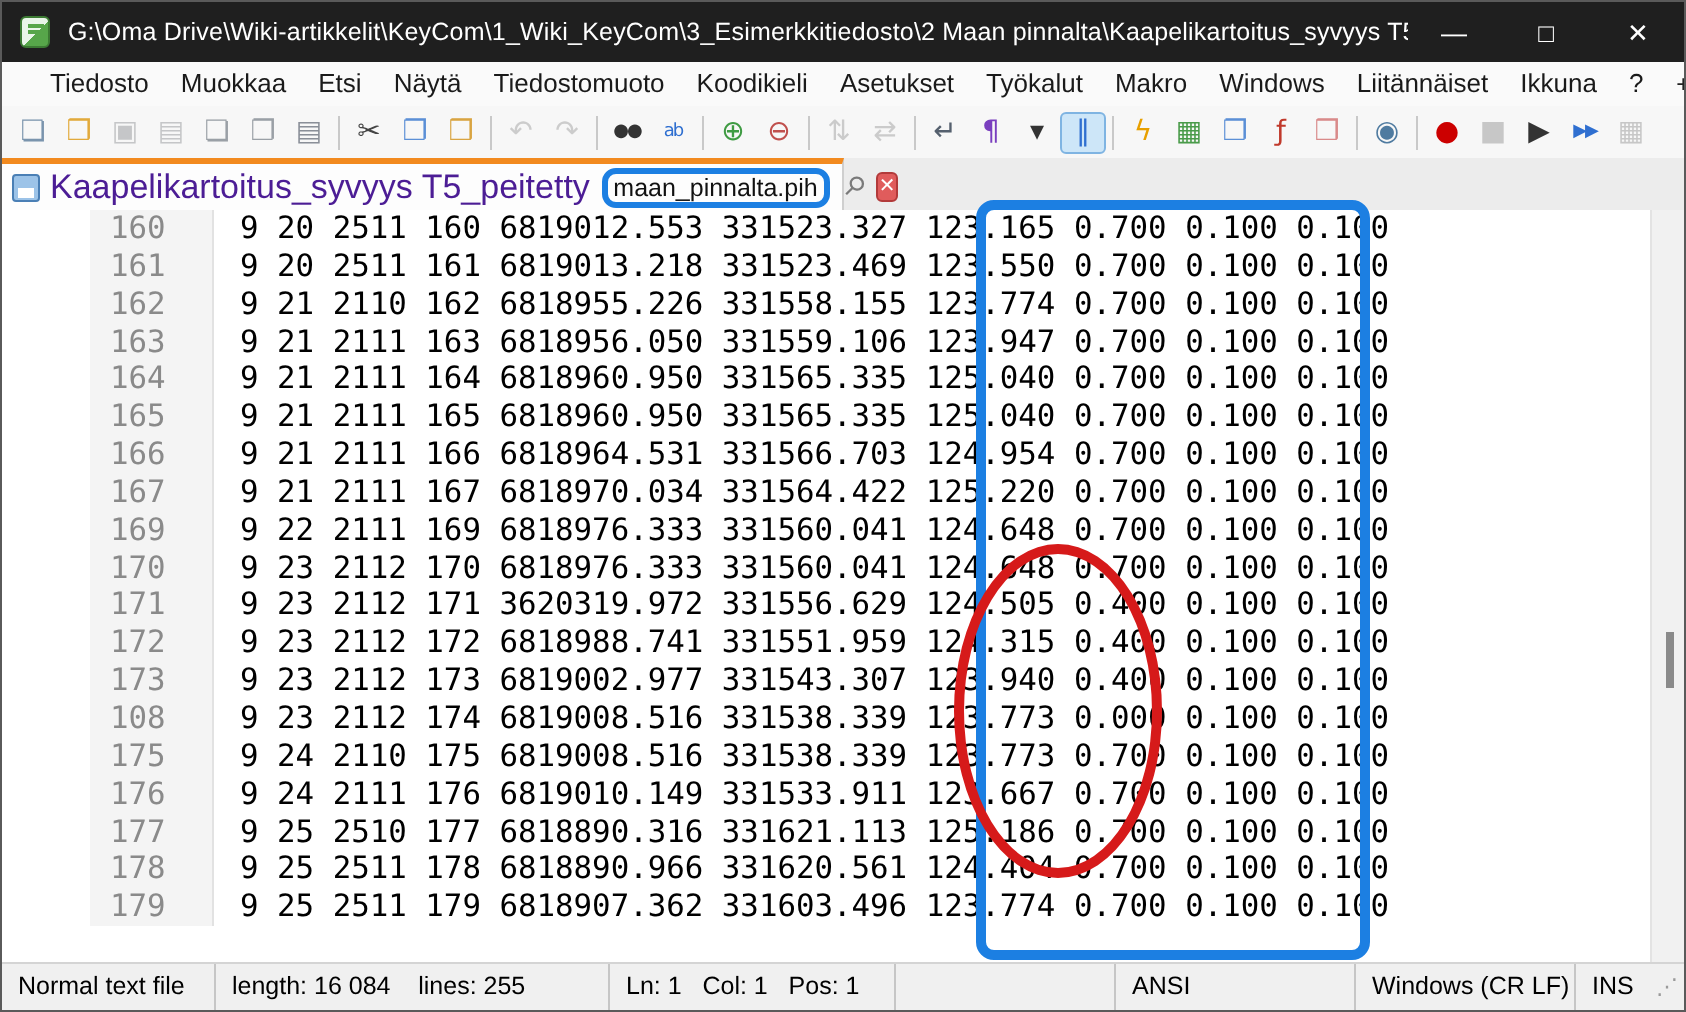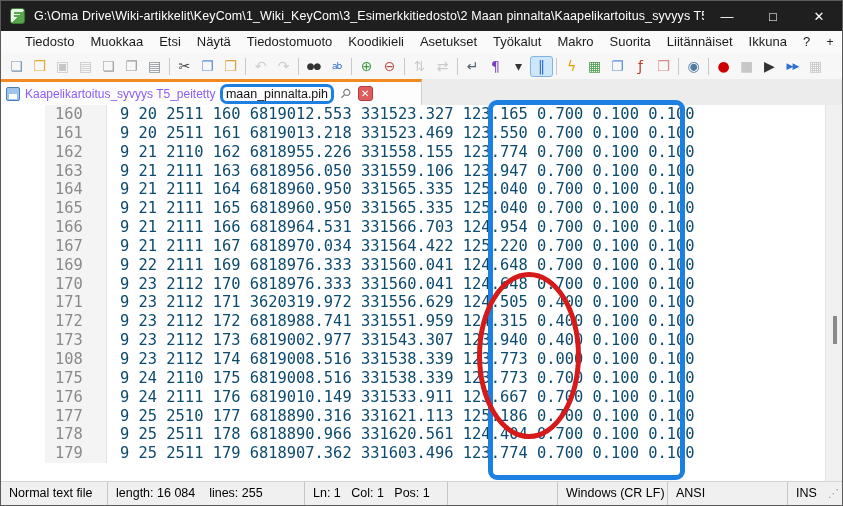--- a/index.html
+++ b/index.html
@@ -26,31 +26,31 @@
   .tbi.dis { opacity:.55; filter:grayscale(60%); }
   .tbi.act { background:#cde6f8; border-color:#7fb4e2; }
   .tbi.sm { font-size:9px; letter-spacing:-1px; }
   .tsep { width:1px; height:17px; background:#c9c9c9; margin:0 3px; }
 
   
   .tabbar { height:26px; background:#ececec; display:flex; align-items:flex-end; flex:0 0 auto; }
   .tab { width:421px; height:26px; background:#fdfdfd; border-top:3px solid #f28a1f; border-right:1px solid #cfcfcf; display:flex; align-items:center; padding:0 4px 0 5px; }
   .tab-file-icon { width:14px; height:14px; background:#9cc3e8; border:1px solid #4a7fb5; border-radius:2px; position:relative; margin-right:5px; flex:0 0 auto; }
   .tab-file-icon::after { content:""; position:absolute; left:2px; bottom:1px; width:8px; height:5px; background:#ffffff; }
-  .tab-label { font-size:12px; color:#8b5cf6; white-space:pre; }
+  .tab-label { font-size:17px; color:#4c1d95; white-space:pre; }
   .tab-label-hl { font-size:12.5px; color:#111; white-space:pre; border:3px solid #1c7fe2; border-radius:7px; padding:0 3px; margin-left:1px; }
   .pin-icon { margin-left:7px; color:#7a7a7a; font-size:13px; transform:rotate(45deg); font-family:"DejaVu Sans", sans-serif; }
   .tab-close { margin-left:7px; width:15px; height:15px; background:#e05c5c; border:1px solid #b23a3a; border-radius:3px; color:#fff; font-size:10px; line-height:13px; text-align:center; }
 
   
   .editor { position:relative; flex:1 1 auto; background:#ffffff; overflow:hidden; display:flex; }
   .rows { flex:1 1 auto; }
   .row { height:18.85px; display:flex; font-family:"DejaVu Sans Mono", monospace; font-size:15.4px; line-height:18.85px; white-space:pre;padding-left:44px; }
   .ln { width:62px; flex:0 0 auto; background:#f4f4f4; color:#8a8a8a; padding-left:10px; border-right:1px solid #e2e2e2; }
-  .txt { padding-left:13px; color:#0c4a6e; }
+  .txt { padding-left:13px; color:#000000; }
   .vscroll { position:absolute; right:0; top:0; bottom:0; width:17px; background:#f1f1f1; border-left:1px solid #e3e3e3; }
   .vthumb { position:absolute; left:7px; width:4px; height:28px; top:211px; background:#8a8a8a; }
 
   
   .statusbar { height:24px; background:#f0f0f0; border-top:1px solid #d4d4d4; display:flex; align-items:center; font-size:12.5px; color:#000; flex:0 0 auto; }
   .sb { height:24px; line-height:23px; padding:0 8px; white-space:pre; overflow:hidden; border-right:1px solid #c6c6c6; }
   .sb1 { width:107px; flex:0 0 auto; }
   .sb2 { width:197px; flex:0 0 auto; }
   .sb3 { width:143px; flex:0 0 auto; }
   .sb4 { flex:1 1 auto; border-right:1px solid #c6c6c6; height:24px; }
@@ -82,21 +82,21 @@
 
     <span class="menu-item">Tiedosto</span>
       <span class="menu-item">Muokkaa</span>
       <span class="menu-item">Etsi</span>
       <span class="menu-item">Näytä</span>
       <span class="menu-item">Tiedostomuoto</span>
       <span class="menu-item">Koodikieli</span>
       <span class="menu-item">Asetukset</span>
       <span class="menu-item">Työkalut</span>
       <span class="menu-item">Makro</span>
-      <span class="menu-item">Suorita</span>
+      <span class="menu-item">Windows</span>
       <span class="menu-item">Liitännäiset</span>
       <span class="menu-item">Ikkuna</span>
       <span class="menu-item">?</span>
       <span class="menu-right">
         <span class="menu-ctl">+</span>
         <span class="menu-ctl">▼</span>
       </span>
   </div>
 
   <div class="toolbar">
@@ -179,22 +179,22 @@
     <div class="vscroll">
       <div class="vthumb"></div>
     </div>
   </div>
 
   <div class="statusbar">
     <span class="sb sb1">Normal text file</span>
     <span class="sb sb2">length: 16 084    lines: 255</span>
     <span class="sb sb3">Ln: 1   Col: 1   Pos: 1</span>
     <span class="sb4"></span>
+    <span class="sb sb6">ANSI</span>
     <span class="sb sb5">Windows (CR LF)</span>
-    <span class="sb sb6">ANSI</span>
     <span class="sb sb7">INS</span>
     <span class="grip">⋰</span>
   </div>
 
   <div class="anno-box-main"></div>
   <div class="anno-ellipse"></div>
 
 </div>
 
 </body></html>

